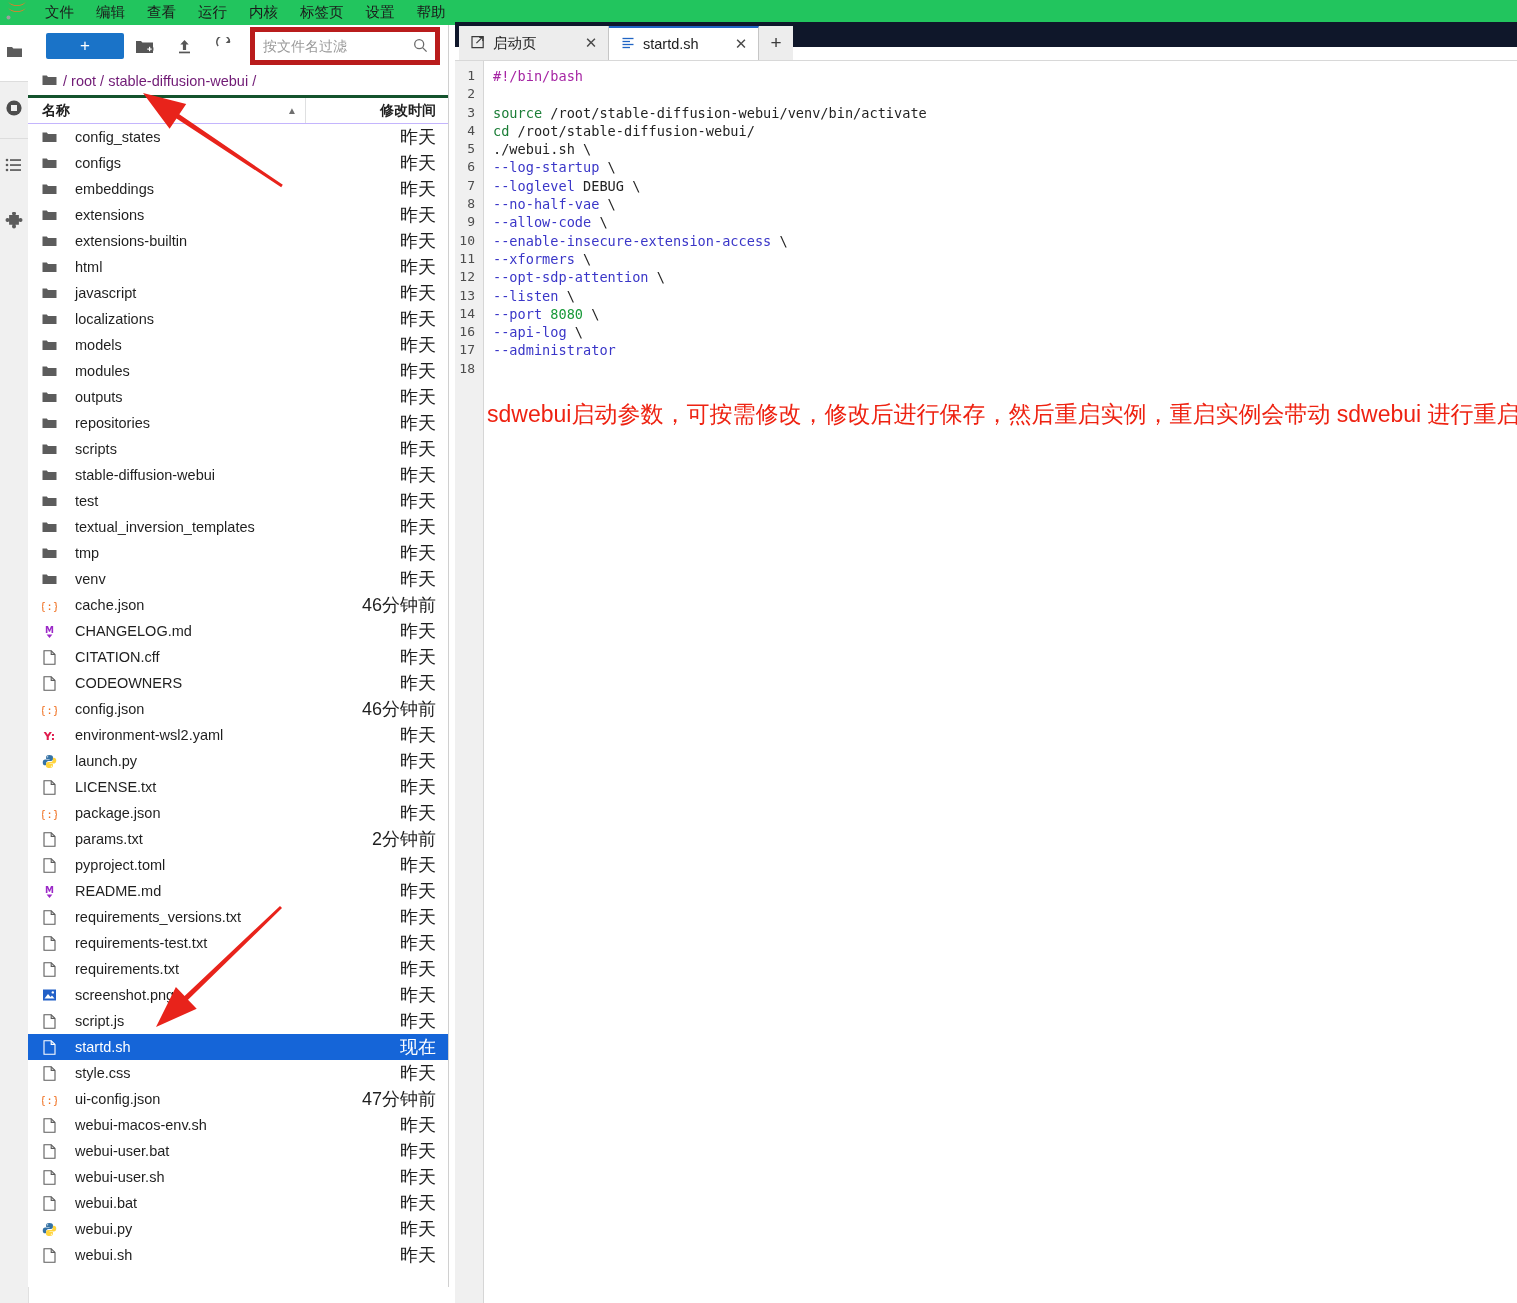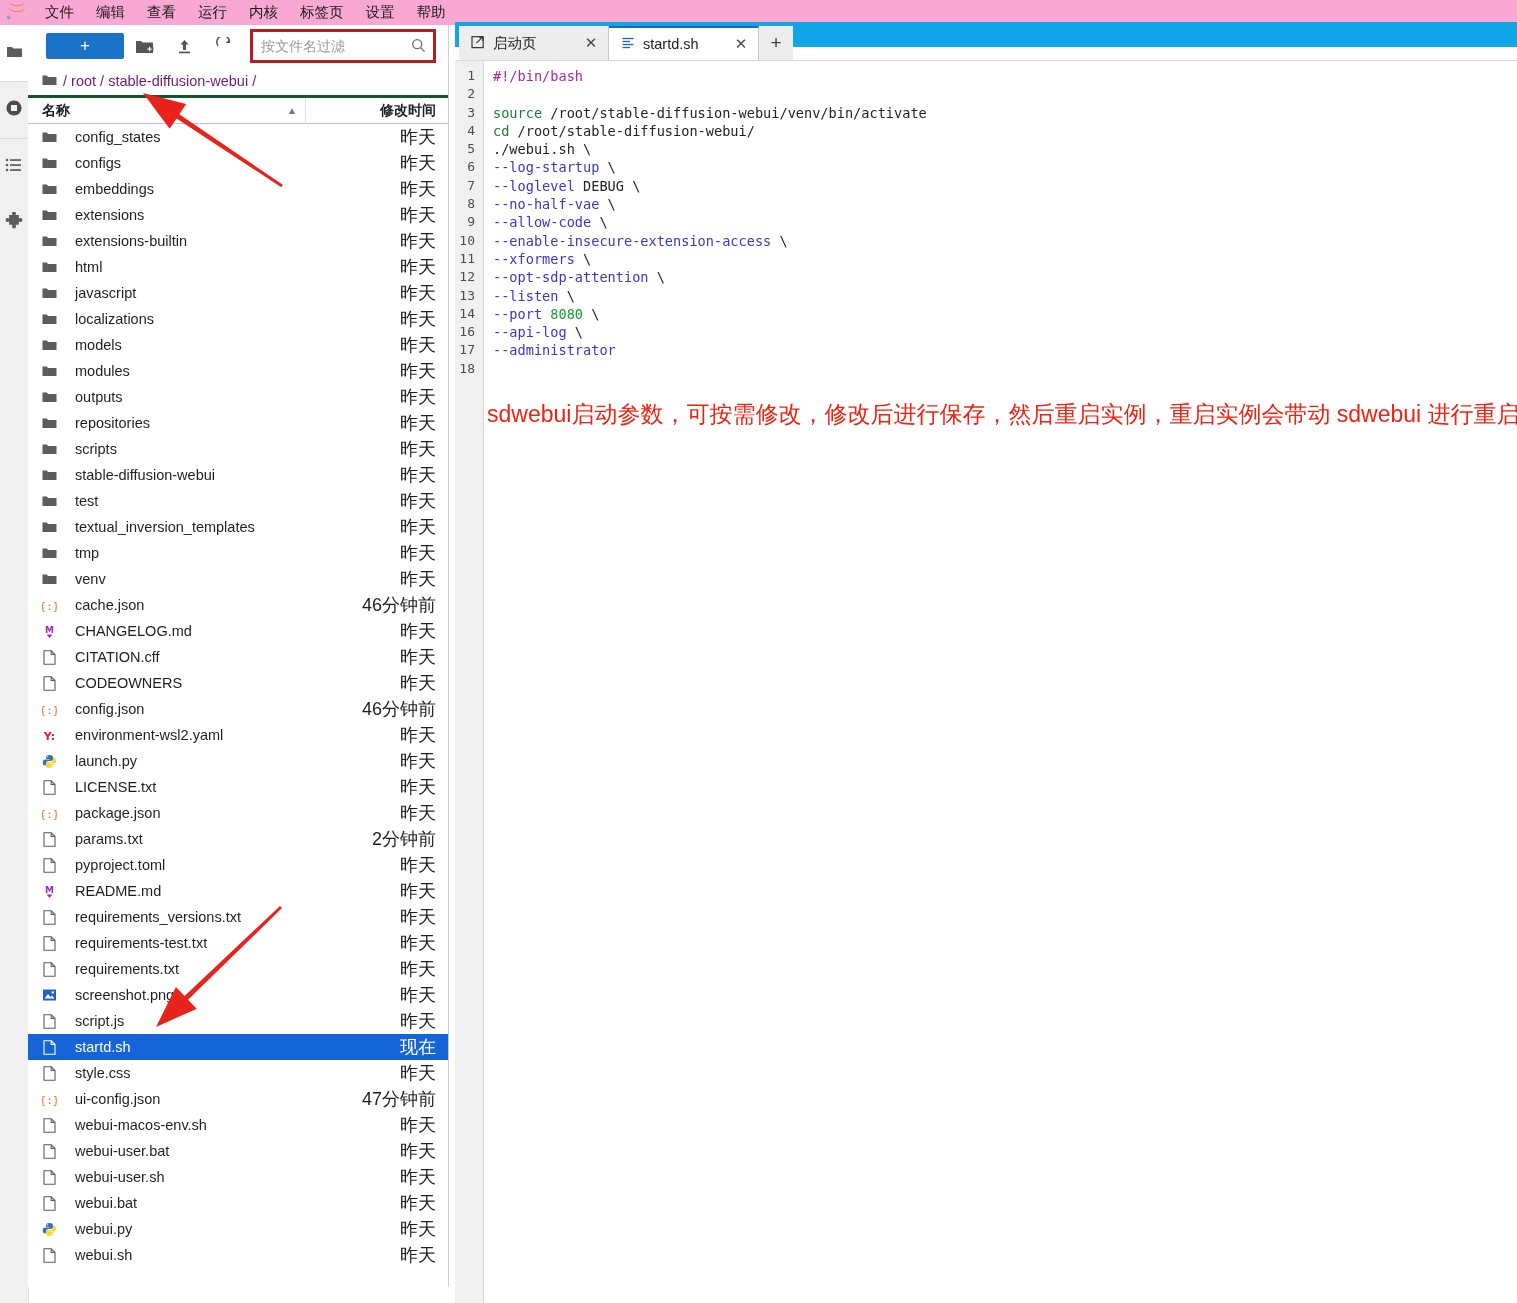--- a/index.html
+++ b/index.html
@@ -7,21 +7,21 @@
     width:1517px;height:1303px;overflow:hidden;
     background:#ffffff;
     font-family:"Liberation Sans","DejaVu Sans",sans-serif;
     -webkit-font-smoothing:antialiased;
   }
   #app{position:relative;width:1517px;height:1303px;background:#ffffff;}
 
   
   .menubar{
     position:absolute;left:0;top:0;width:1517px;height:25px;
-    background:#f9a8d4;display:flex;align-items:center;
+    background:#22c55e;display:flex;align-items:center;
   }
   .logo{
     width:34px;height:25px;display:flex;align-items:center;justify-content:center;
     overflow:hidden;flex:0 0 34px;
   }
   .menu-item{
     font-size:14.5px;color:#1b1b1b;padding:0 11px;line-height:25px;cursor:default;
     white-space:nowrap;
   }
 
@@ -51,21 +51,21 @@
     width:78px;height:26px;background:#1a73c8;color:#ffffff;border:none;border-radius:2px;
     font-size:17px;line-height:22px;cursor:pointer;display:flex;align-items:center;justify-content:center;
     margin-left:10px;
   }
   .tb-icon{
     width:40px;height:30px;display:flex;align-items:center;justify-content:center;
     color:#565656;cursor:pointer;
   }
   .search-wrap{
     position:relative;margin-left:6px;width:180px;height:28px;
-    border:3px solid #b91c1c;background:#ffffff;display:flex;align-items:flex-start;
+    border:5px solid #b91c1c;background:#ffffff;display:flex;align-items:flex-start;
   }
   .search-wrap input{
     border:none;outline:none;background:transparent;font-size:14px;color:#333;
     padding:0 26px 0 8px;width:100%;height:100%;
     font-family:"Liberation Sans","DejaVu Sans",sans-serif;
   }
   .search-wrap input::placeholder{color:#9a9a9a;}
   .search-icon{position:absolute;right:7px;top:6px;color:#6a6a6a;}
 
   .breadcrumb{
@@ -92,21 +92,21 @@
   .row.selected{background:#1565d8;color:#ffffff;}
   .row .rname{flex:1;display:flex;align-items:center;gap:18px;padding-left:14px;white-space:nowrap;overflow:hidden;}
   .row .rtime{width:130px;text-align:right;padding-right:12px;font-size:18px;}
   .icon{width:15px;height:16px;flex:0 0 15px;display:flex;align-items:center;justify-content:center;}
 
   
   .editor{
     position:absolute;left:455px;top:22px;width:1062px;height:1281px;background:#ffffff;
   }
   .tabbar{
-    position:absolute;left:0;top:0;width:1062px;height:25px;background:#0ea5e9;
+    position:absolute;left:0;top:0;width:1062px;height:25px;background:#0f172a;
   }
   .tabs{position:absolute;left:4px;top:4px;display:flex;align-items:flex-end;height:34px;}
   .tab{
     height:34px;display:flex;align-items:center;gap:8px;padding:0 10px 0 12px;
     font-size:14.5px;color:#212121;background:#ededed;border-right:1px solid #c6c6c6;
     min-width:150px;box-sizing:border-box;cursor:pointer;
   }
   .tab.active{background:#ffffff;border-top:2px solid #2064c4;padding-top:0;}
   .tab .tlabel{flex:1;white-space:nowrap;}
   .tab .tclose{color:#4a4a4a;font-size:15px;width:14px;text-align:center;}

